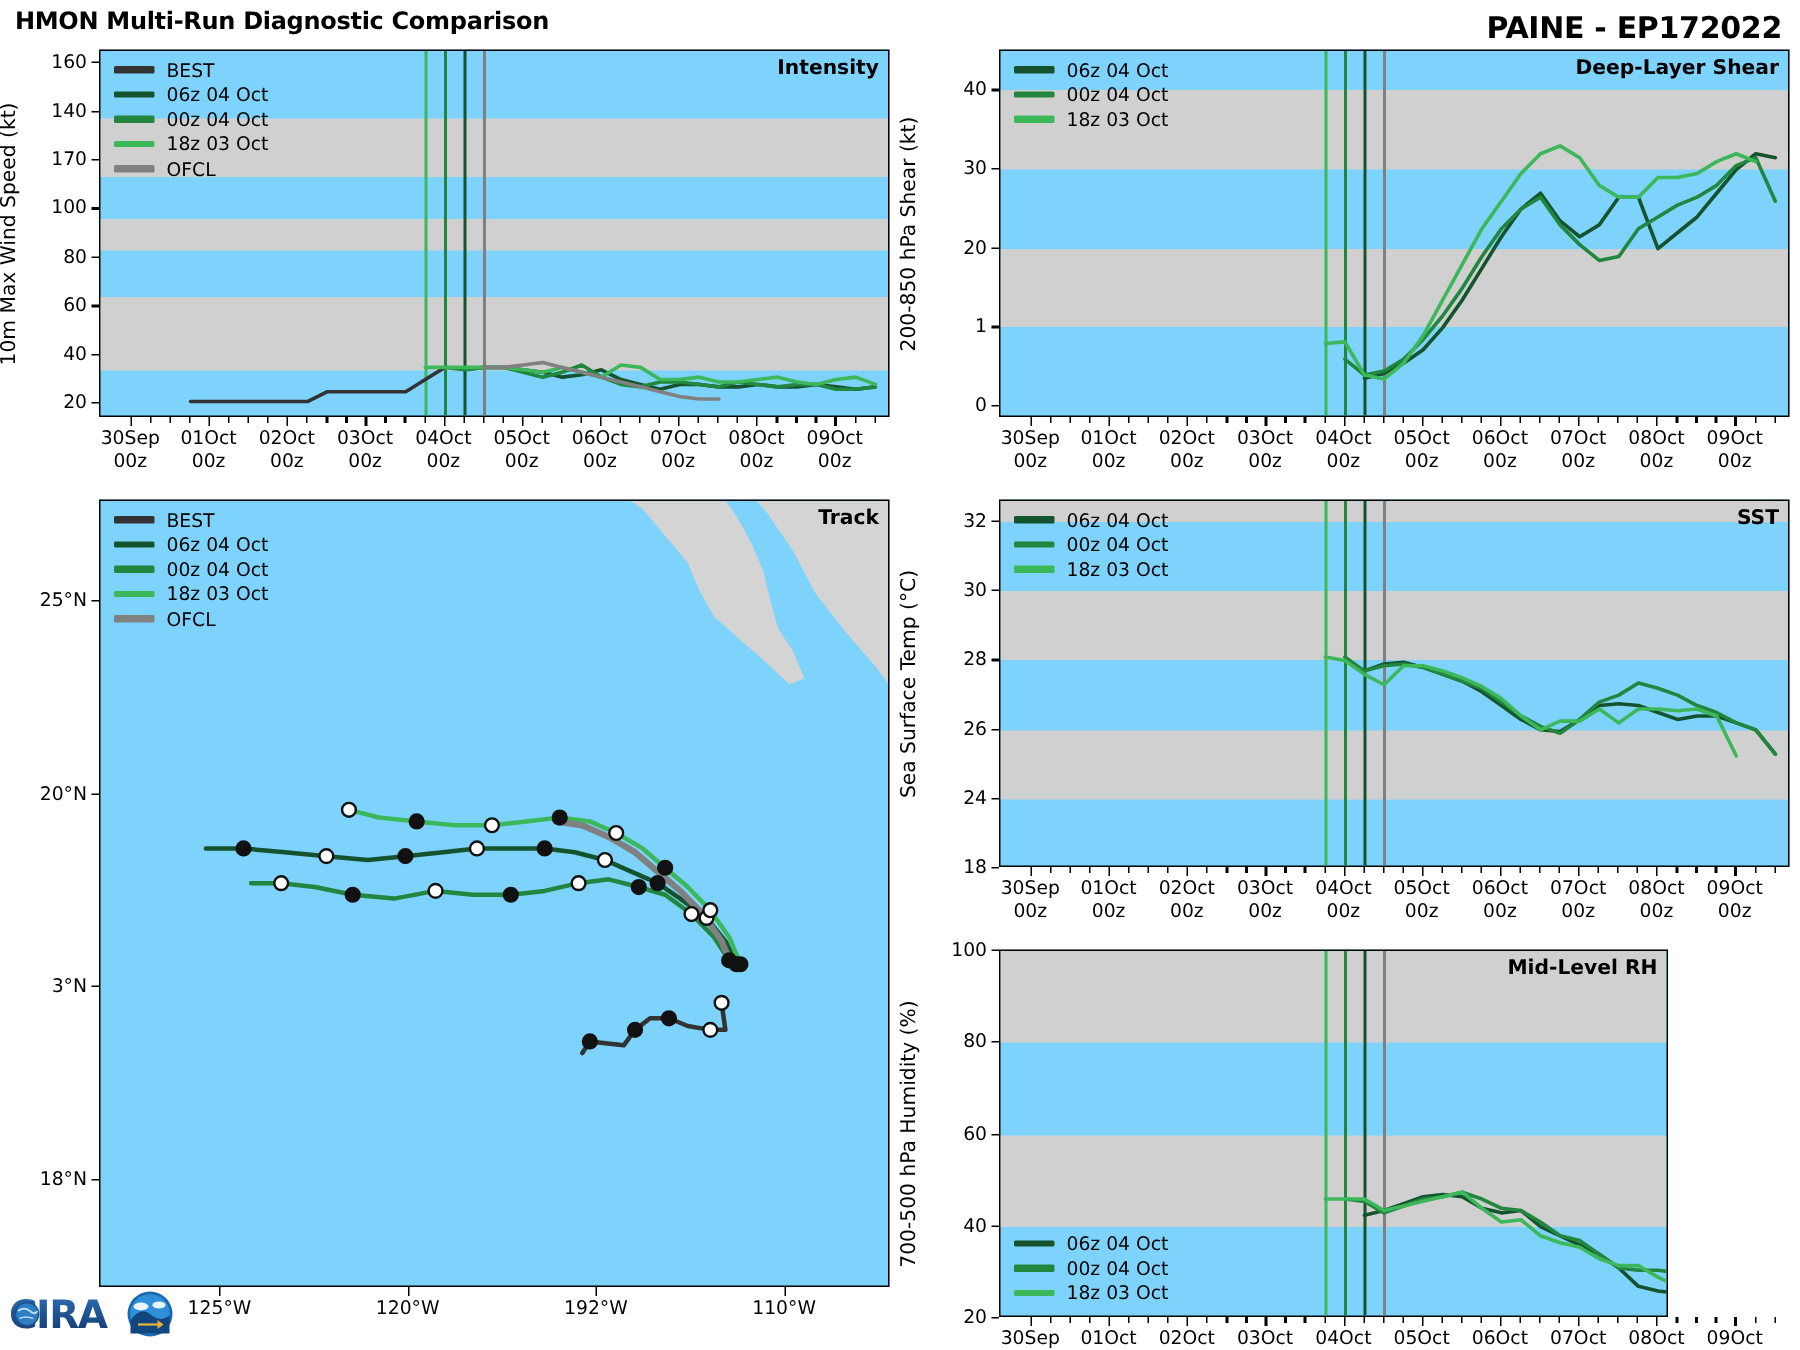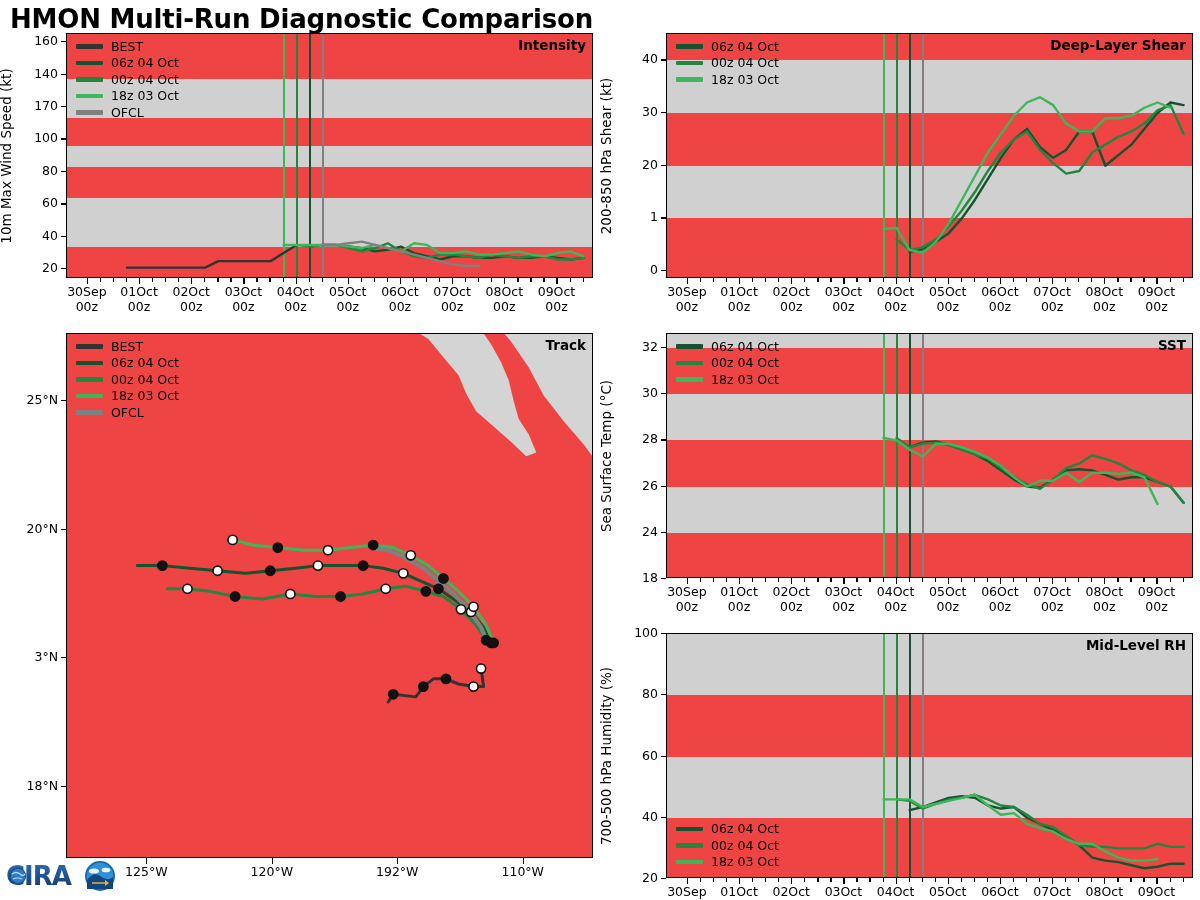--- a/index.html
+++ b/index.html
@@ -4,27 +4,27 @@
 <style>
   * { margin:0; padding:0; box-sizing:border-box; }
   body {
     width:1200px; height:900px; background:#ffffff;
     font-family:"DejaVu Sans", sans-serif;
     position:relative; overflow:hidden;
   }
   .page { position:relative; width:1200px; height:900px; }
 
   
-  .hdr { position:absolute; font-weight:bold; font-size:26px; color:#000; letter-spacing:-0.2px; }
+  .hdr { position:absolute; font-weight:bold; font-size:16px; color:#000; letter-spacing:-0.2px; }
   #title-left  { left:10px;  top:4px; }
   #title-right { right:12px; top:6px; font-size:20px; }
 
   
   .panel { position:absolute; }
-  .plotbox { position:absolute; border:1.2px solid #000; background:#ef4444; overflow:hidden; }
+  .plotbox { position:absolute; border:1.2px solid #000; background:#7dd3fc; overflow:hidden; }
   .band { position:absolute; left:0; right:0; background:#d0d0d0; }
   .vline { position:absolute; top:0; bottom:0; width:2px; }
   .corner-label {
     position:absolute; right:6px; top:3px;
     font-weight:bold; font-size:13.5px; color:#000; z-index:12;
   }
   svg.series { position:absolute; left:0; top:0; overflow:visible; }
 
   
   .ytick { position:absolute; font-size:12.5px; color:#000; text-align:right; white-space:nowrap; }
@@ -45,20 +45,21 @@
 
   
   #cira-logo { position:absolute; left:4px; bottom:2px; width:120px; height:44px; }
 </style>
 </head>
 <body>
 
 <div class="page">
 
   <div class="hdr" id="title-left">HMON Multi-Run Diagnostic Comparison</div>
+  <div class="hdr" id="title-right">PAINE - EP172022</div>
 
   <div id="panels-root">
       <div class="panel" style="left: 0px; top: 0px; width: 1200px; height: 900px;">
         <div class="plotbox" style="left: 66px; top: 33px; width: 527px; height: 245px;">
           <div class="band" style="top: 163.874px; height: 48.6755px; background: rgb(208, 208, 208);"></div>
           <div class="band" style="top: 111.954px; height: 21.0927px; background: rgb(208, 208, 208);"></div>
           <div class="band" style="top: 45.4305px; height: 38.9404px; background: rgb(208, 208, 208);"></div>
           <div class="vline" style="left: 215.54px; background: rgb(60, 183, 90);"></div>
           <div class="vline" style="left: 228.584px; background: rgb(34, 134, 63);"></div>
           <div class="vline" style="left: 241.629px; background: rgb(20, 83, 45);"></div>
@@ -421,21 +422,21 @@
             <span class="lg-swatch" style="background: rgb(34, 134, 63);"></span>
             <span class="lg-text">00z 04 Oct</span>
           </div>
           <div class="lg-row">
             <span class="lg-swatch" style="background: rgb(60, 183, 90);"></span>
             <span class="lg-text">18z 03 Oct</span>
           </div>
         </div>
       </div>
       <div class="panel" style="left: 0px; top: 0px; width: 1200px; height: 900px;">
-        <div class="plotbox" style="left: 666px; top: 633px; width: 527px; height: 245px;">
+        <div class="plotbox" style="left: 666px; top: 633px; width: 446px; height: 245px;">
           <div class="band" style="top: 122.5px; height: 61.25px; background: rgb(208, 208, 208);"></div>
           <div class="band" style="top: 0px; height: 61.25px; background: rgb(208, 208, 208);"></div>
           <div class="vline" style="left: 215.54px; background: rgb(60, 183, 90);"></div>
           <div class="vline" style="left: 228.584px; background: rgb(34, 134, 63);"></div>
           <div class="vline" style="left: 241.629px; background: rgb(20, 83, 45);"></div>
           <div class="vline" style="left: 254.673px; background: rgb(128, 128, 128);"></div>
           <svg class="series" width="527" height="245">
             <polyline points="242.63,176.09 255.67,173.03 268.72,168.44 281.76,163.84 294.81,162.31 307.85,163.84 320.90,171.50 333.94,174.56 346.99,173.03 360.03,183.75 373.07,189.88 386.12,196.00 399.16,202.13 412.21,211.31 425.25,223.56 438.30,226.63 451.34,228.16 464.39,231.22 477.43,234.28 490.48,232.75 503.52,229.69 516.56,229.69" fill="none" stroke="#14532d" stroke-width="2.4" stroke-linejoin="round" stroke-linecap="round"></polyline>
             <polyline points="229.58,165.38 242.63,166.91 255.67,174.56 268.72,169.97 281.76,165.38 294.81,163.84 307.85,160.78 320.90,165.38 333.94,171.50 346.99,173.03 360.03,180.69 373.07,189.88 386.12,192.94 399.16,202.13 412.21,211.31 425.25,212.84 438.30,212.84 451.34,214.38 464.39,214.38 477.43,214.38 490.48,209.78 503.52,212.84 516.56,212.84" fill="none" stroke="#22863f" stroke-width="2.4" stroke-linejoin="round" stroke-linecap="round"></polyline>
             <polyline points="216.54,165.38 229.58,165.38 242.63,165.38 255.67,173.03 268.72,169.97 281.76,166.91 294.81,163.84 307.85,160.78 320.90,171.50 333.94,180.69 346.99,179.16 360.03,189.88 373.07,194.47 386.12,197.53 399.16,205.19 412.21,209.78 425.25,209.78 438.30,217.44 451.34,223.56 464.39,226.63 477.43,226.63 490.48,225.09" fill="none" stroke="#3cb75a" stroke-width="2.4" stroke-linejoin="round" stroke-linecap="round"></polyline>

